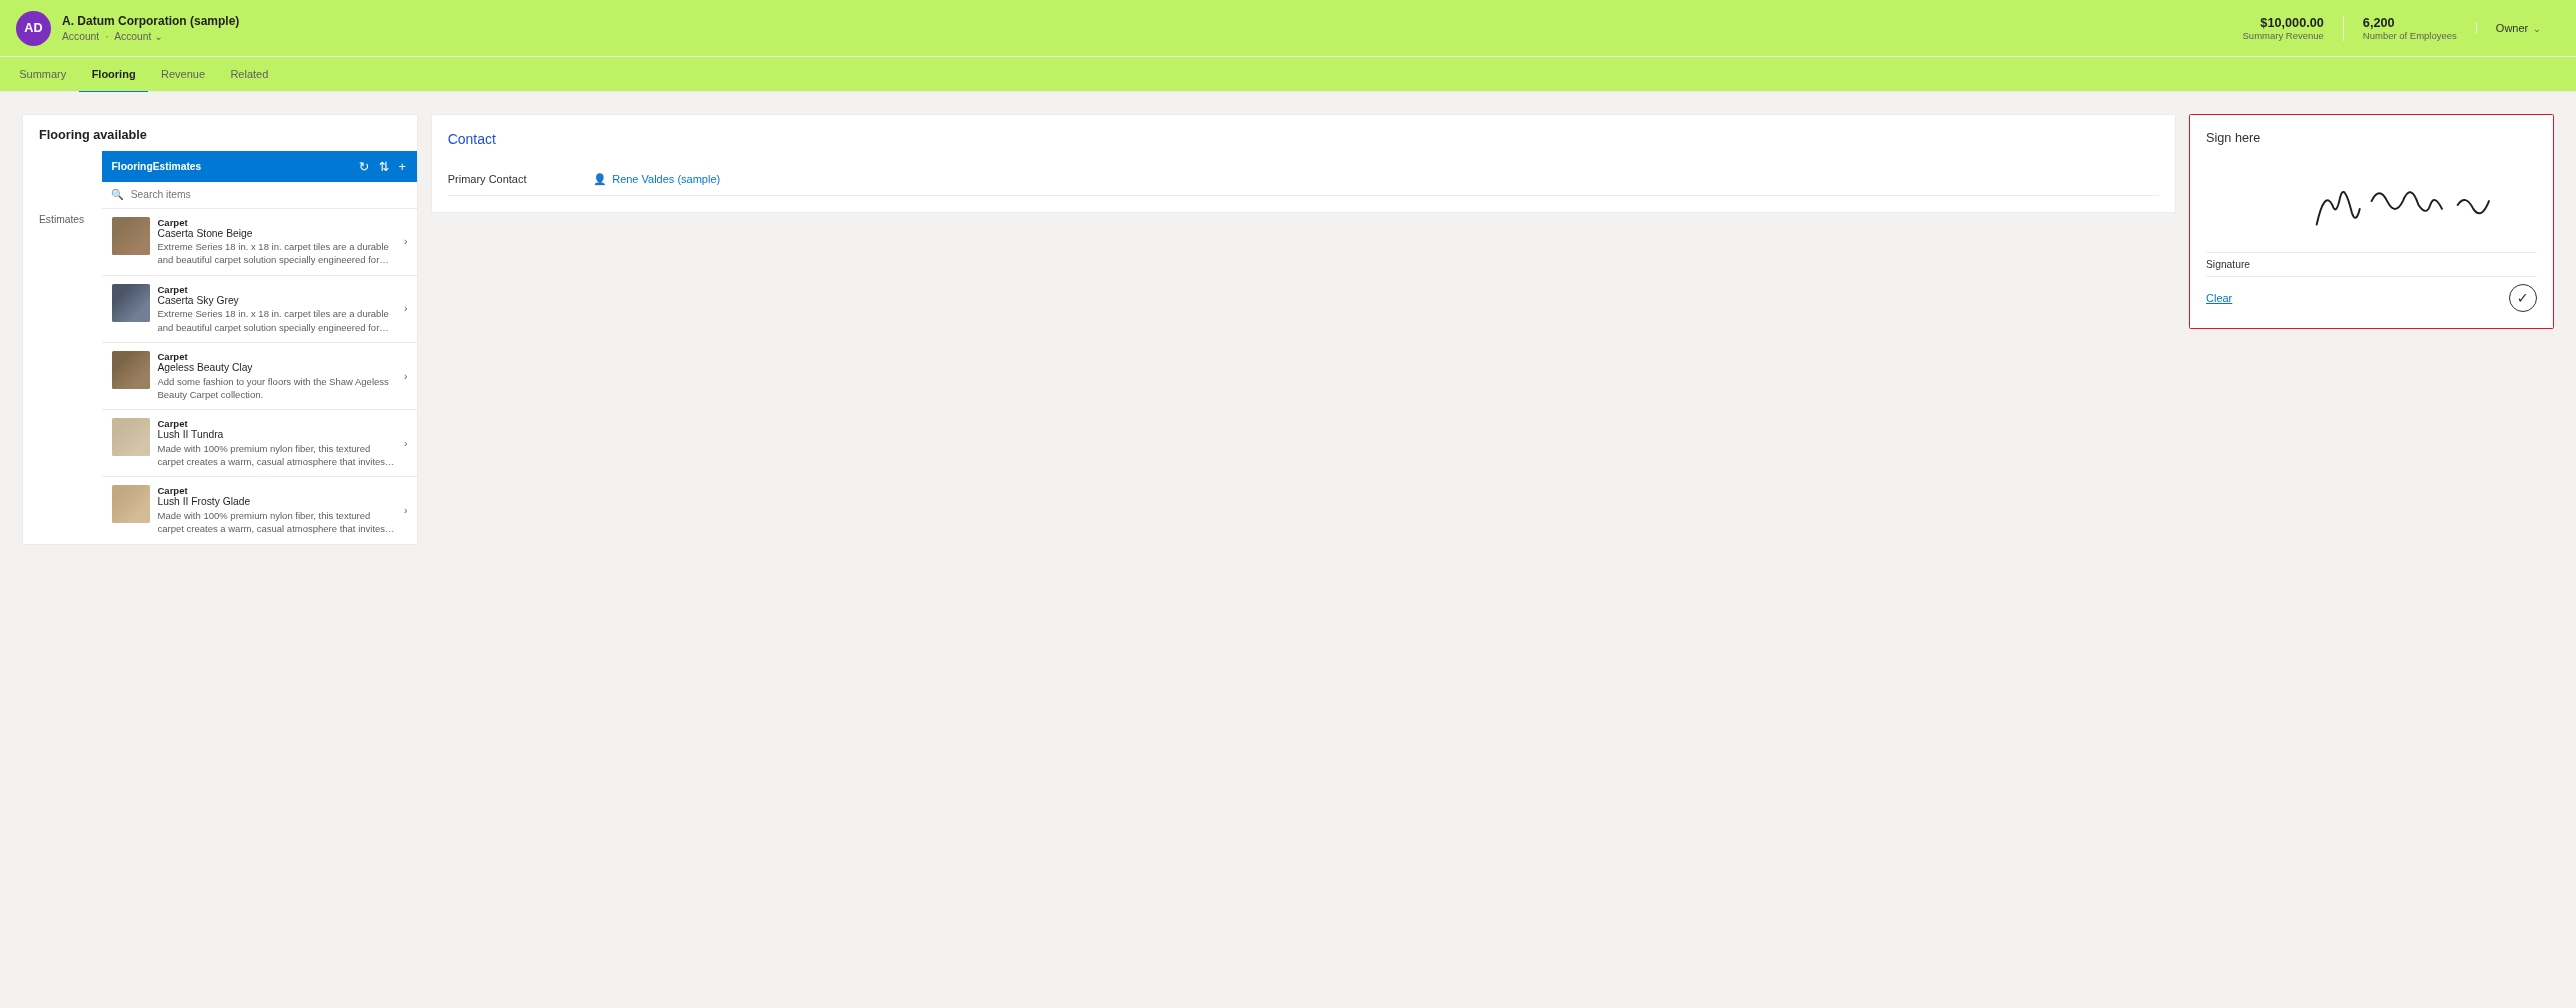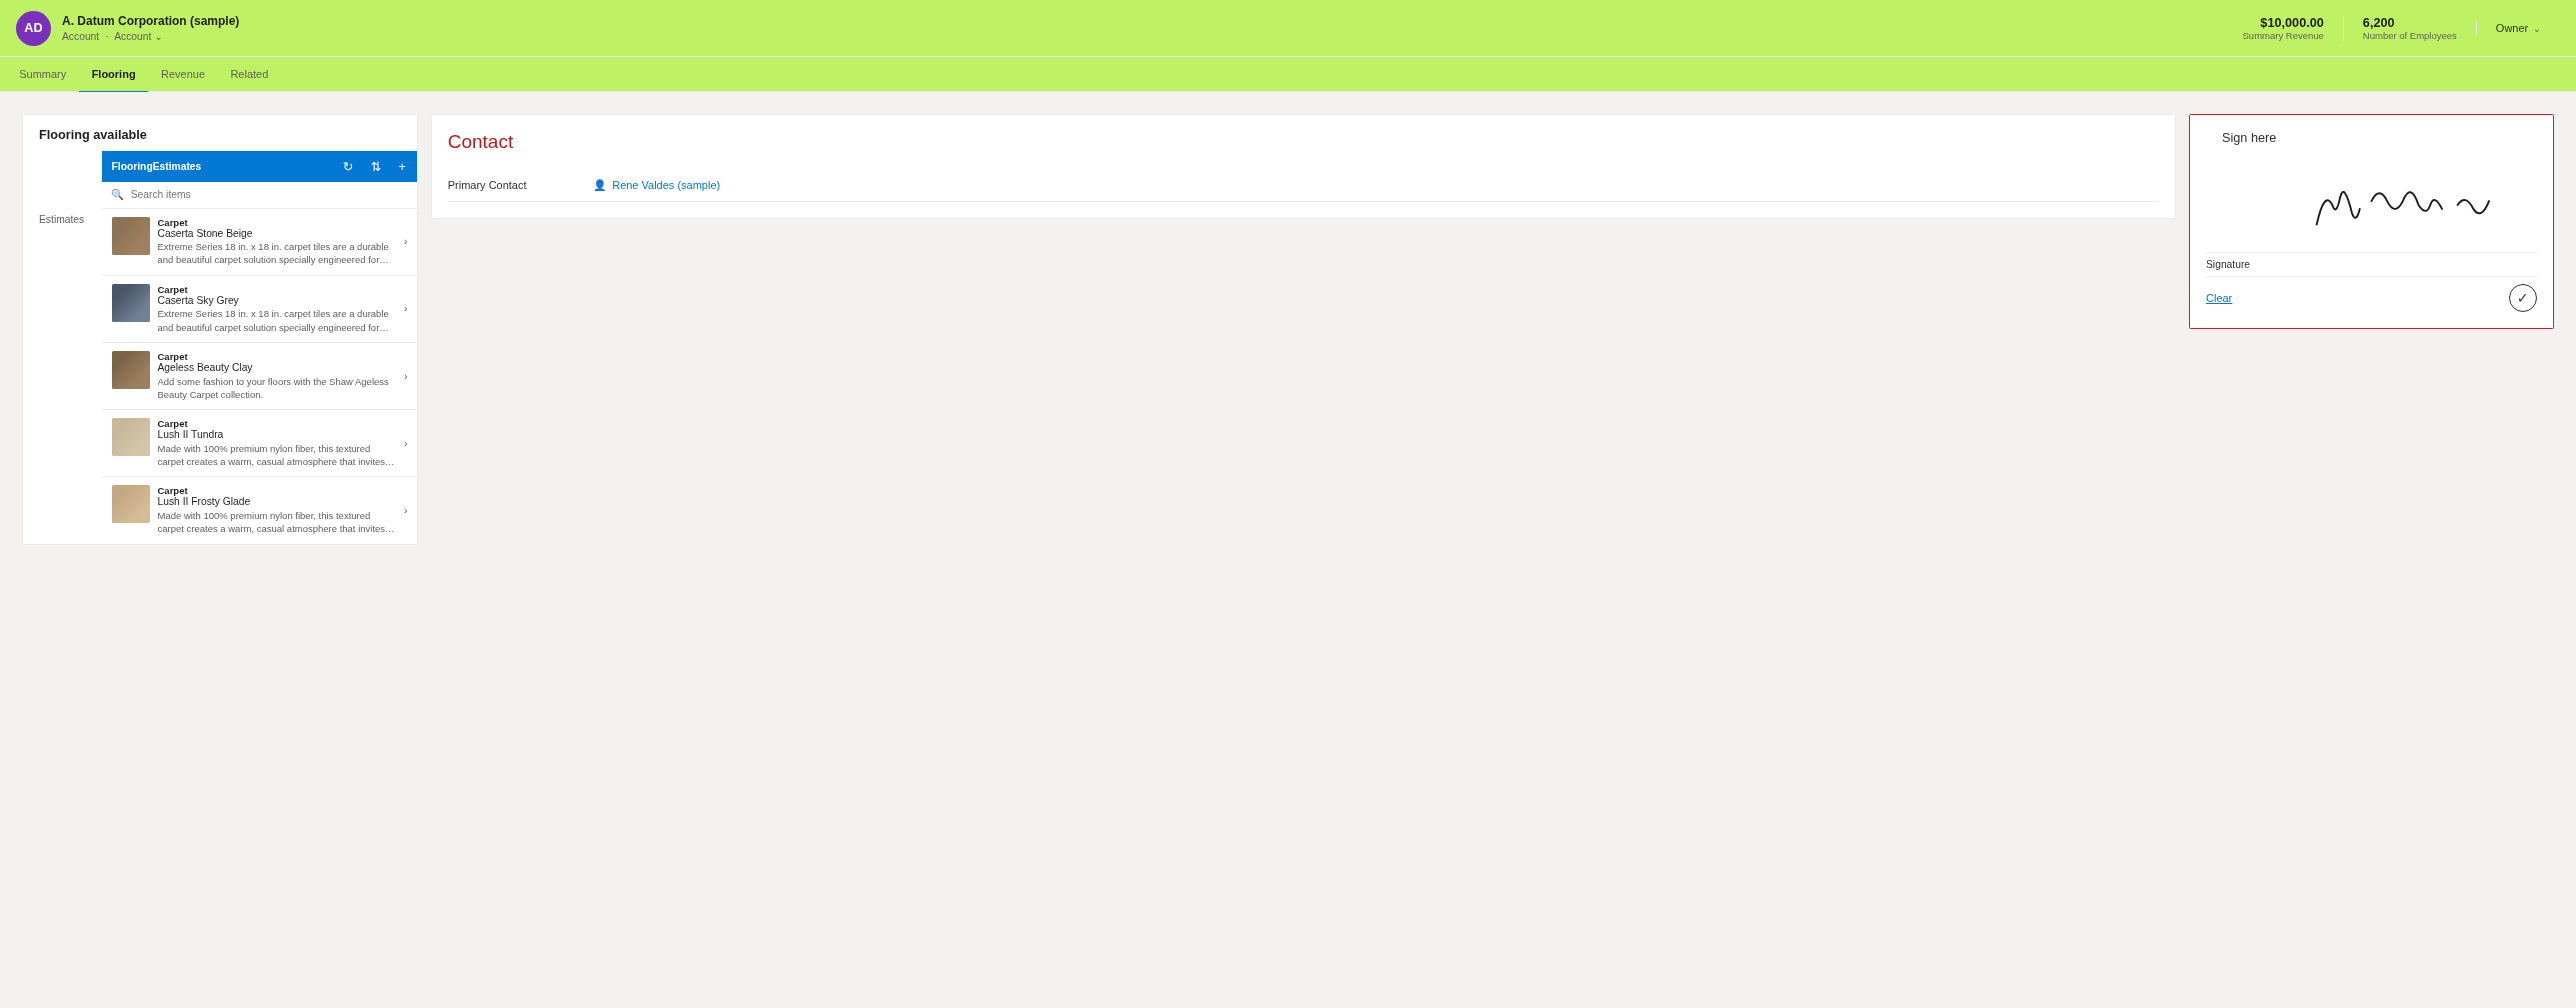--- a/index.html
+++ b/index.html
@@ -119,21 +119,21 @@
       flex: 1;
     }
 
     
     .flooring-header {
       background: #0078d4;
       color: #fff;
       display: flex;
       align-items: center;
       padding: 6.3px 9.5px;
-      gap: 14px;
+      gap: 6px;
     }
     .flooring-header-title {
       flex: 1;
       font-size: 10.3px; font-weight: 600;
     }
     .icon-btn {
       background: none; border: none; color: #fff; cursor: pointer;
       font-size: 12.7px; display: flex; align-items: center; padding: 1.6px;
     }
 
@@ -185,21 +185,21 @@
     
     .panel-middle {
       background: #fff;
       border: 0.8px solid #edebe9;
       border-radius: 1.6px;
       flex: 1;
       min-width: 301px;
       padding: 16px;
     }
     .panel-section-title {
-      font-size: 19px; font-weight: 400; color: #b91c1c;
+      font-size: 14px; font-weight: 400; color: #1d4ed8;
       margin-bottom: 16px;
     }
     .contact-row {
       display: flex;
       align-items: center;
       padding: 9.5px 0;
       border-bottom: 0.8px solid #edebe9;
       gap: 19px;
     }
     .contact-label {
@@ -217,21 +217,20 @@
       background: #fff;
       border: 1.6px solid #e81123;
       border-radius: 1.6px;
       width: 365px;
       flex-shrink: 0;
       padding: 16px;
     }
     .sign-title {
       font-size: 12.7px; font-weight: 400; color: #323130;
       margin-bottom: 12.7px;
-      margin-left: 16px;
     }
     .sign-canvas {
       width: 100%;
       height: 95px;
       border-bottom: 0.8px solid #edebe9;
       position: relative;
       margin-bottom: 6.3px;
     }
     .sign-label {
       font-size: 10.3px; color: #323130;

